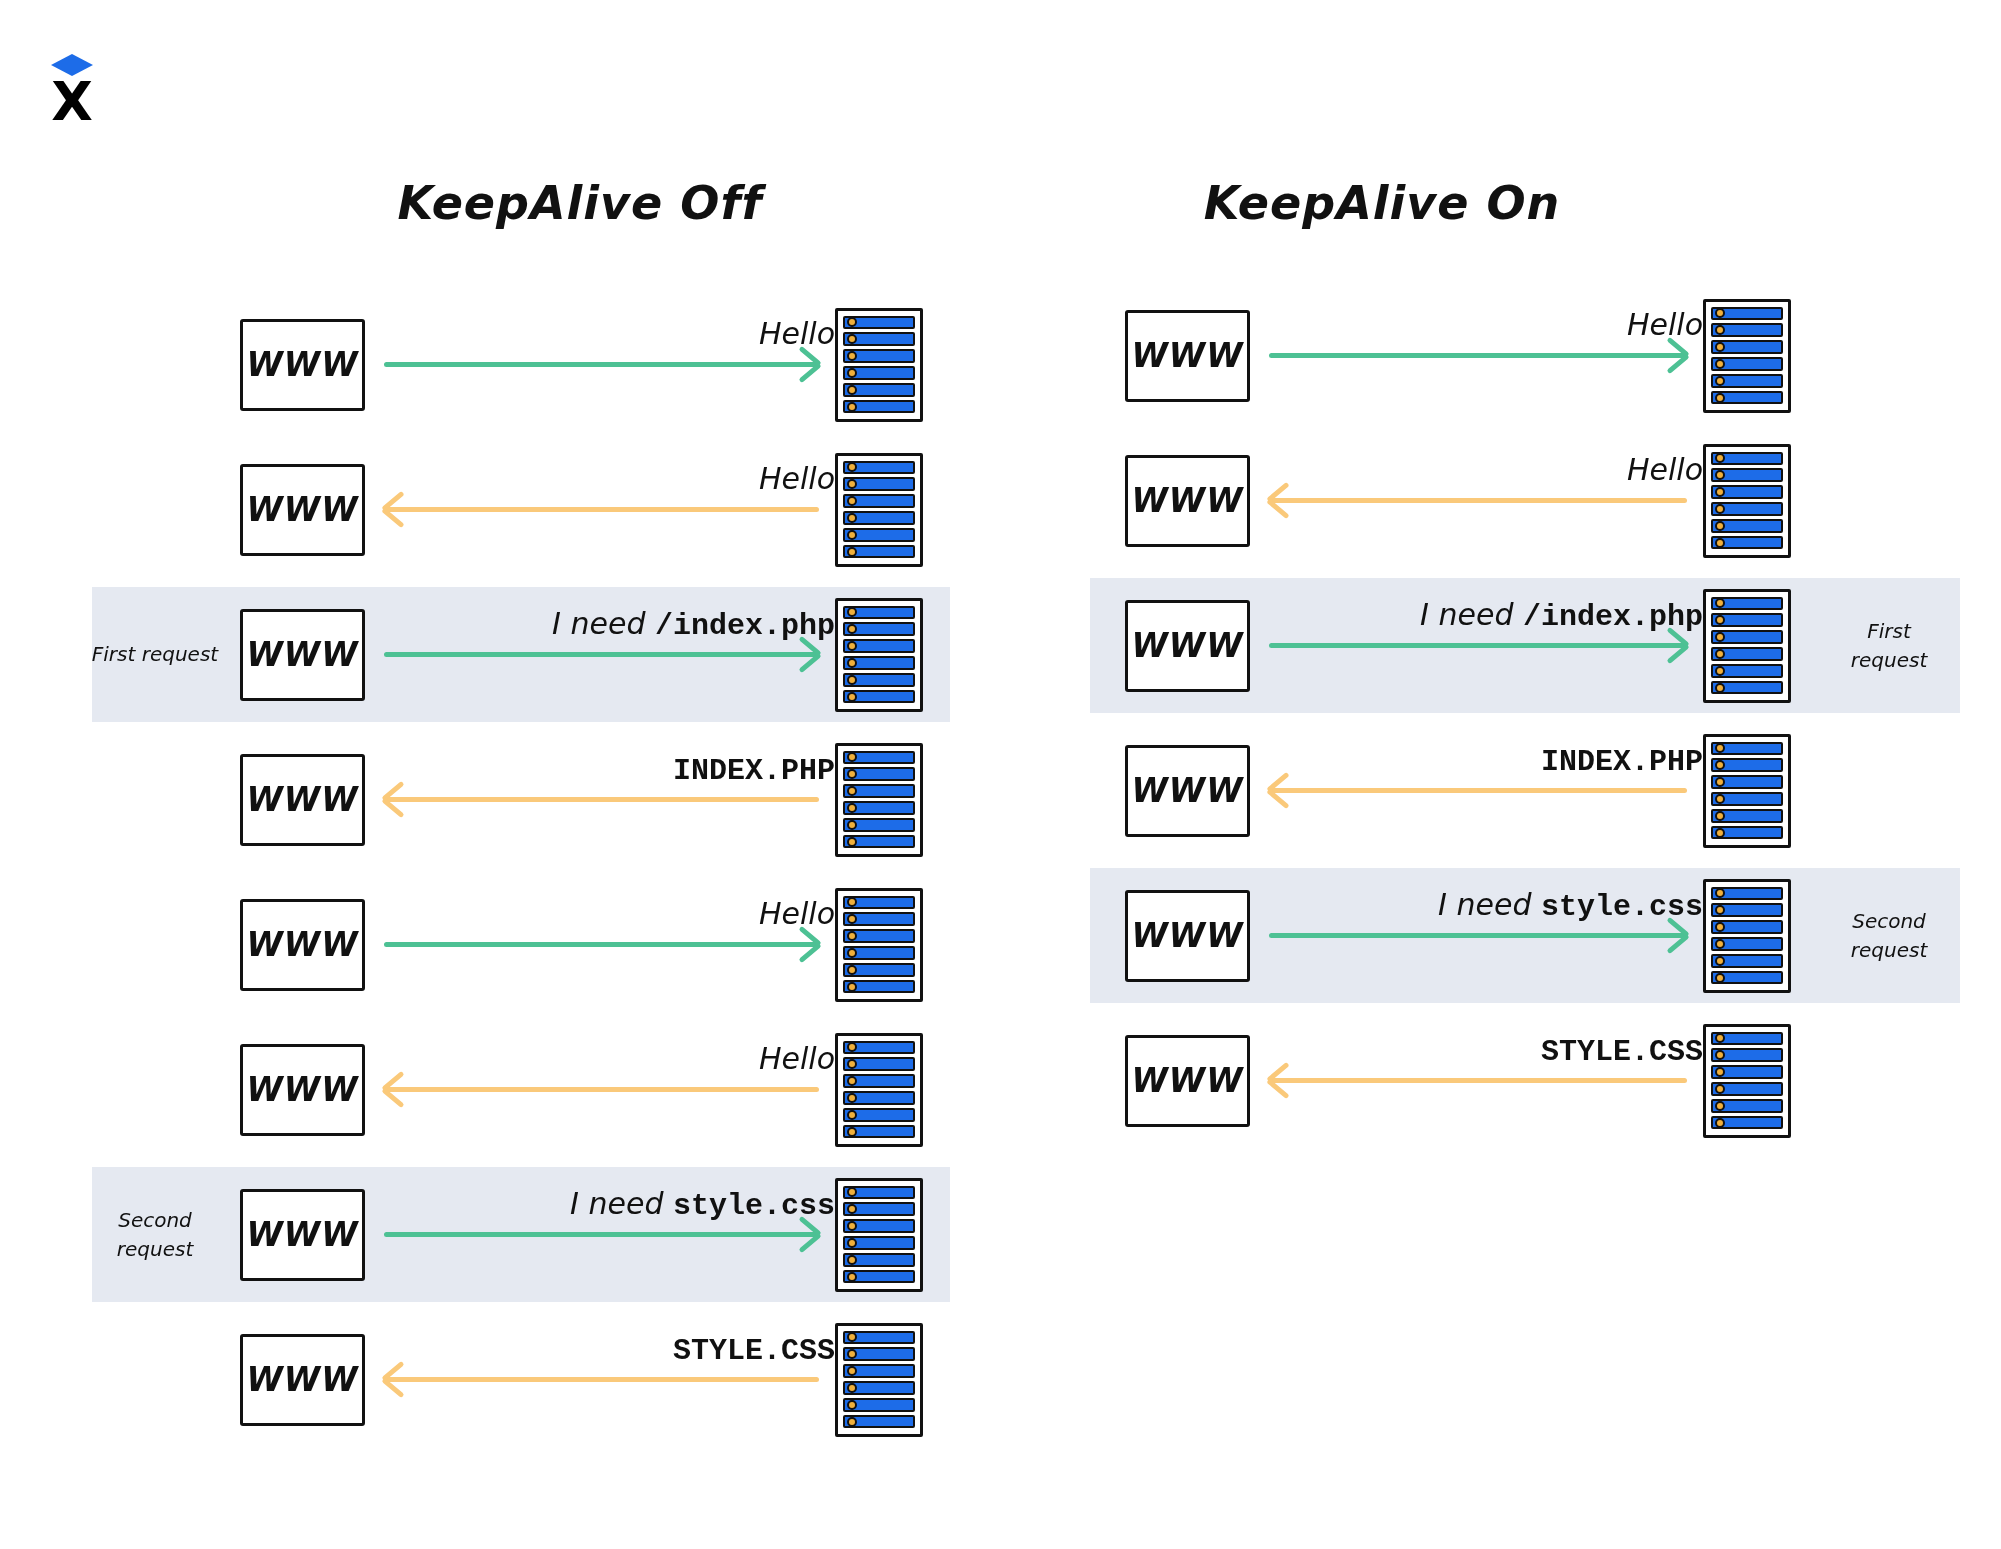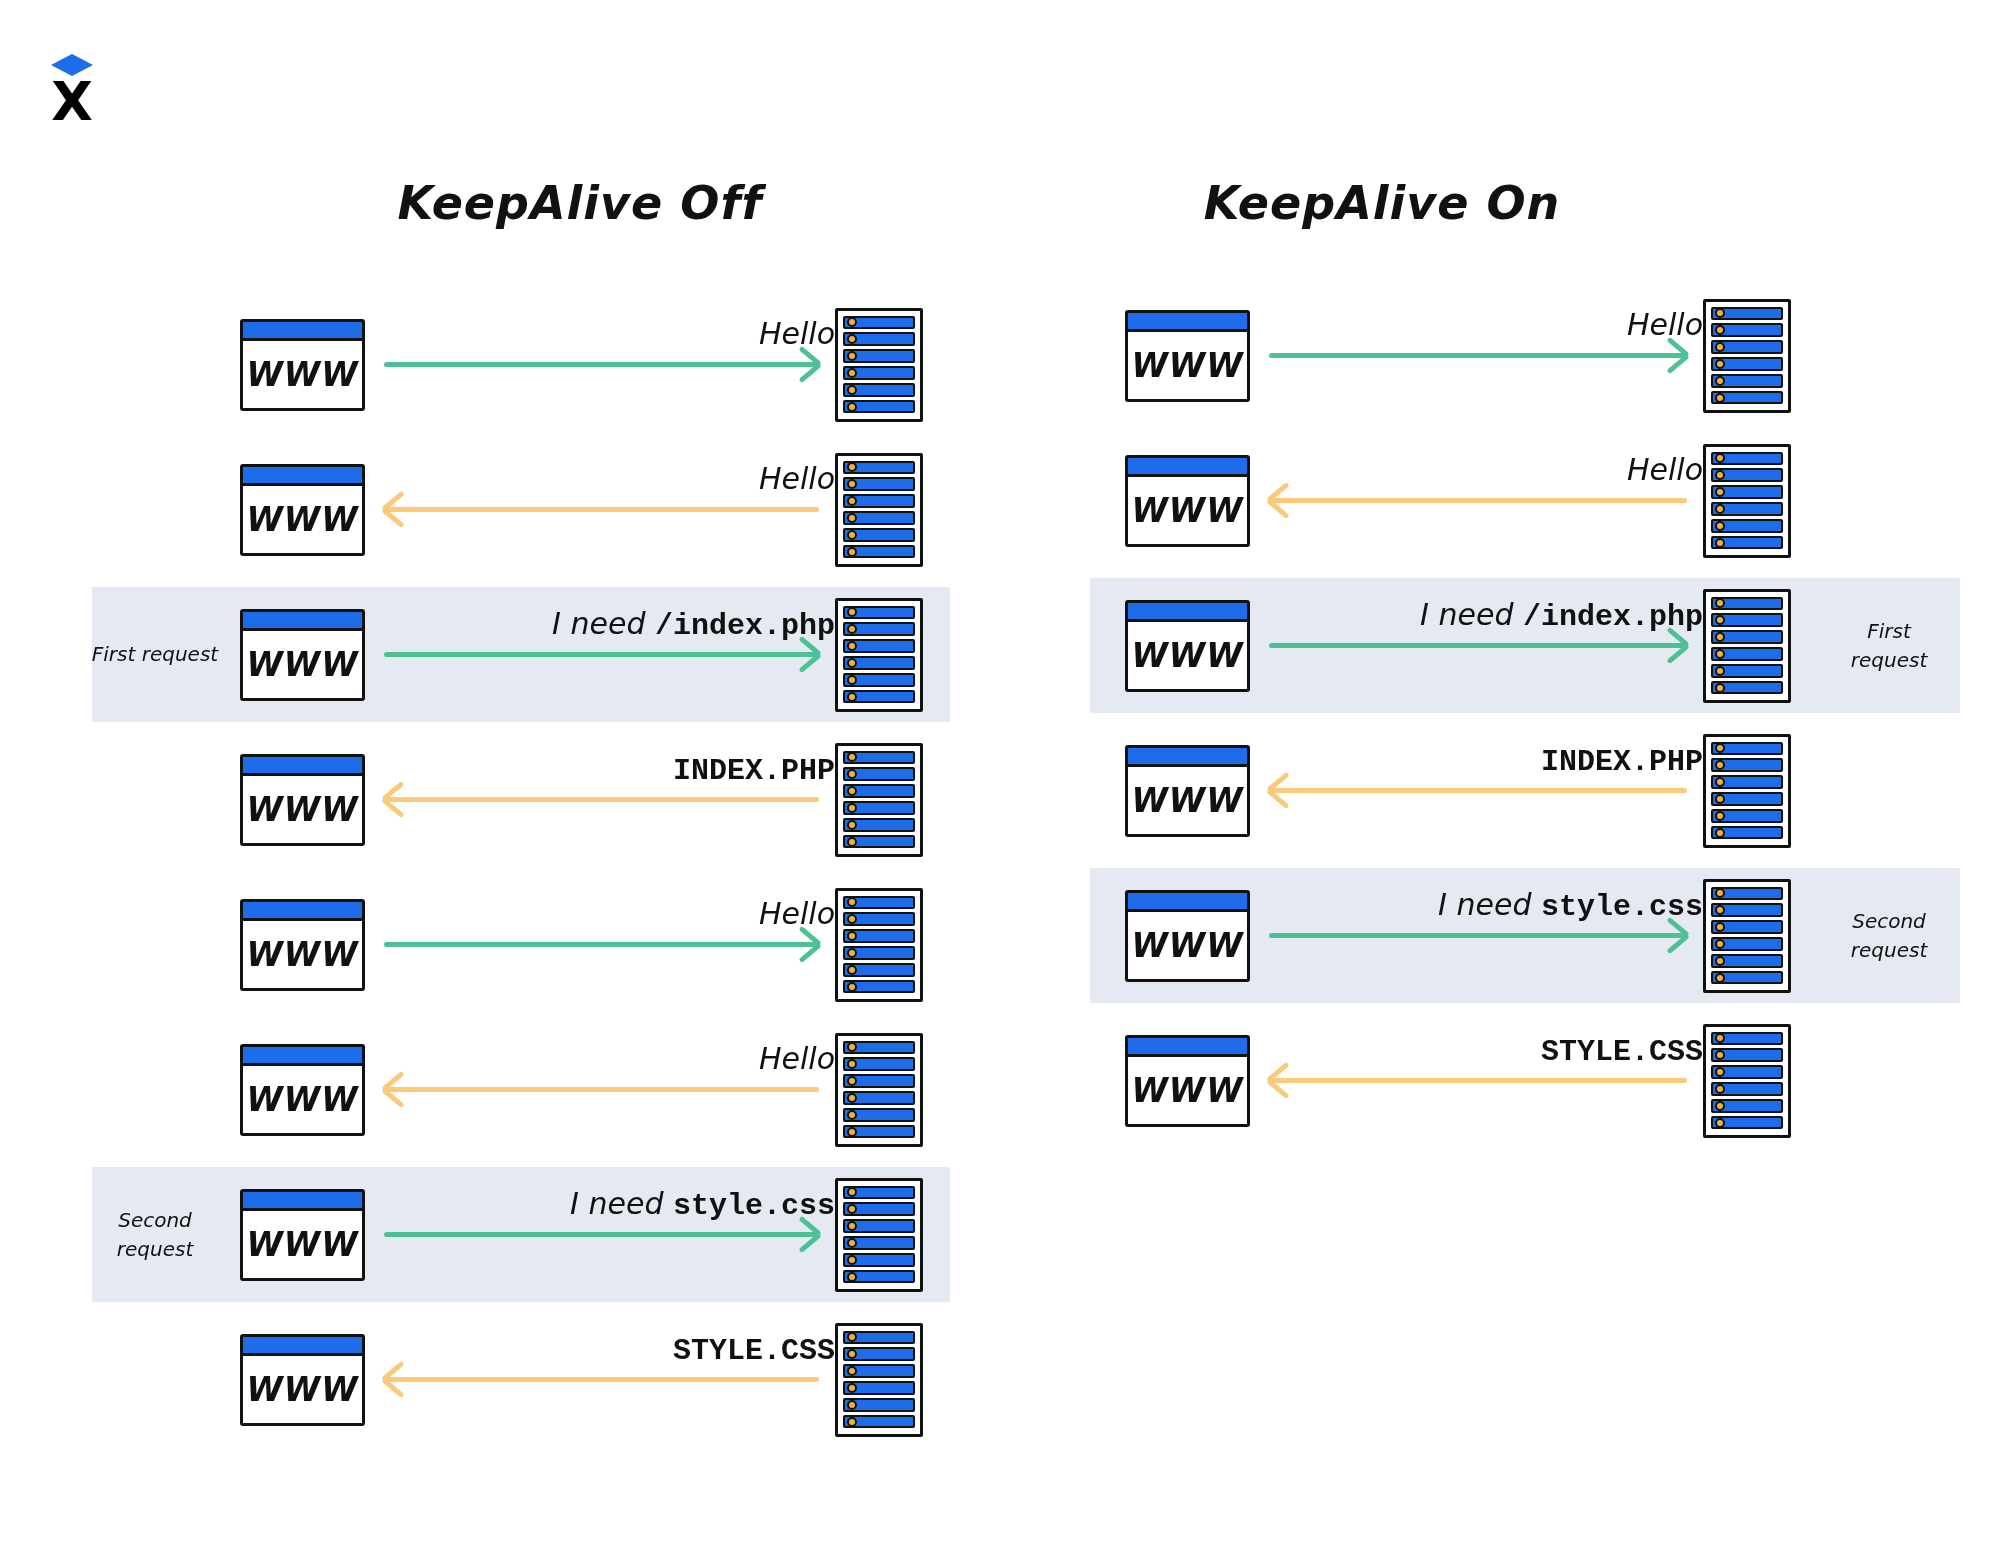--- a/index.html
+++ b/index.html
@@ -31,21 +31,21 @@
   }
   #col-left .row.highlight::before{left:22px;}
   
   .side-label{
     text-align:center;font-style:italic;font-size:20px;line-height:1.45;
     padding:0 8px;font-weight:500;
   }
   
   .browser{
     width:125px;height:92px;box-sizing:border-box;background:#fff;
-    border:3px solid #111;border-radius:3px;display:flex;flex-direction:column;
+    border:3px solid #111;border-radius:3px;display:flex;flex-direction:row;
   }
   .browser-bar{height:16px;background:var(--blue);border-bottom:3px solid #111;}
   .browser-body{
     flex:1;display:flex;align-items:center;justify-content:center;
     font-style:italic;font-weight:700;font-size:33px;letter-spacing:1px;
   }
   
   .server{
     width:88px;height:114px;box-sizing:border-box;background:#fff;
     border:3px solid #111;border-radius:2px;padding:5px;

